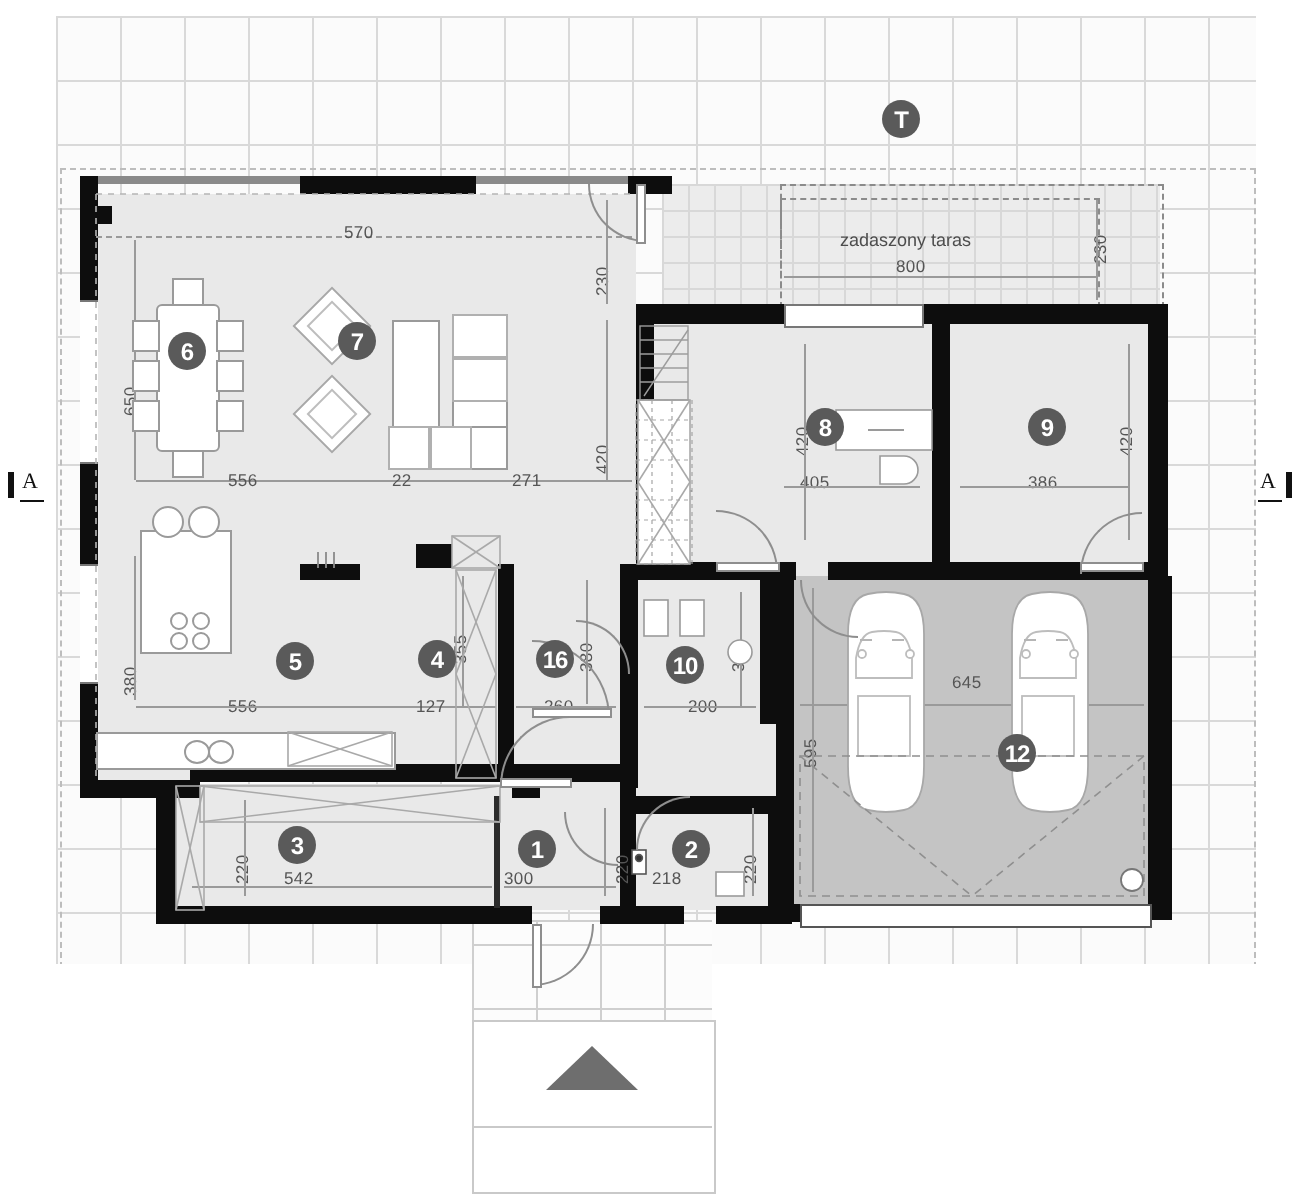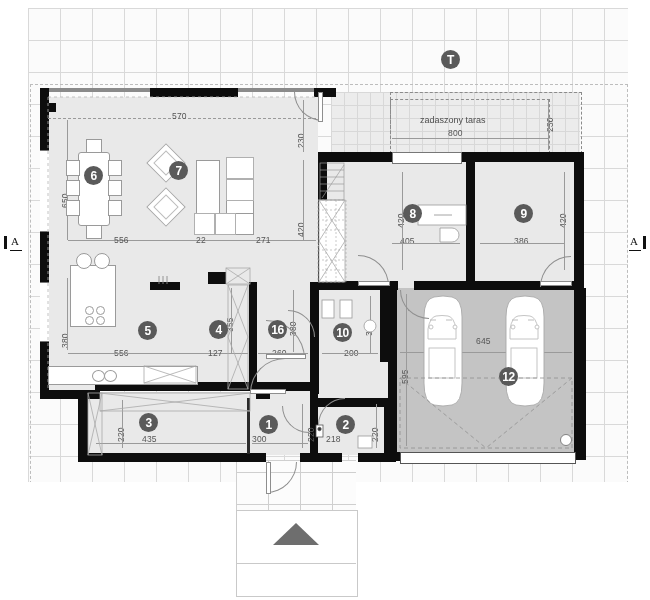--- a/index.html
+++ b/index.html
@@ -240,21 +240,21 @@
   <div class="dim" style="left:514px;top:236px;">386</div>
   <div class="dim v" style="left:558px;top:228px;">420</div>
   <div class="dimline h" style="left:480px;top:243px;width:84px;"></div>
   <div class="dimline v" style="left:564px;top:172px;height:98px;"></div>
 
   <div class="dim" style="left:476px;top:336px;">645</div>
   <div class="dim v" style="left:400px;top:384px;">595</div>
   <div class="dimline h" style="left:400px;top:352px;width:172px;"></div>
   <div class="dimline v" style="left:406px;top:294px;height:152px;"></div>
 
-  <div class="dim" style="left:142px;top:434px;">435</div>
+  <div class="dim" style="left:142px;top:434px;">542</div>
   <div class="dim v" style="left:116px;top:442px;">220</div>
   <div class="dimline h" style="left:96px;top:443px;width:150px;"></div>
   <div class="dimline v" style="left:122px;top:400px;height:48px;"></div>
 
   <div class="dim" style="left:252px;top:434px;">300</div>
   <div class="dim v" style="left:306px;top:442px;">220</div>
   <div class="dimline h" style="left:252px;top:443px;width:56px;"></div>
   <div class="dimline v" style="left:302px;top:404px;height:44px;"></div>
 
   <div class="dim" style="left:326px;top:434px;">218</div>

